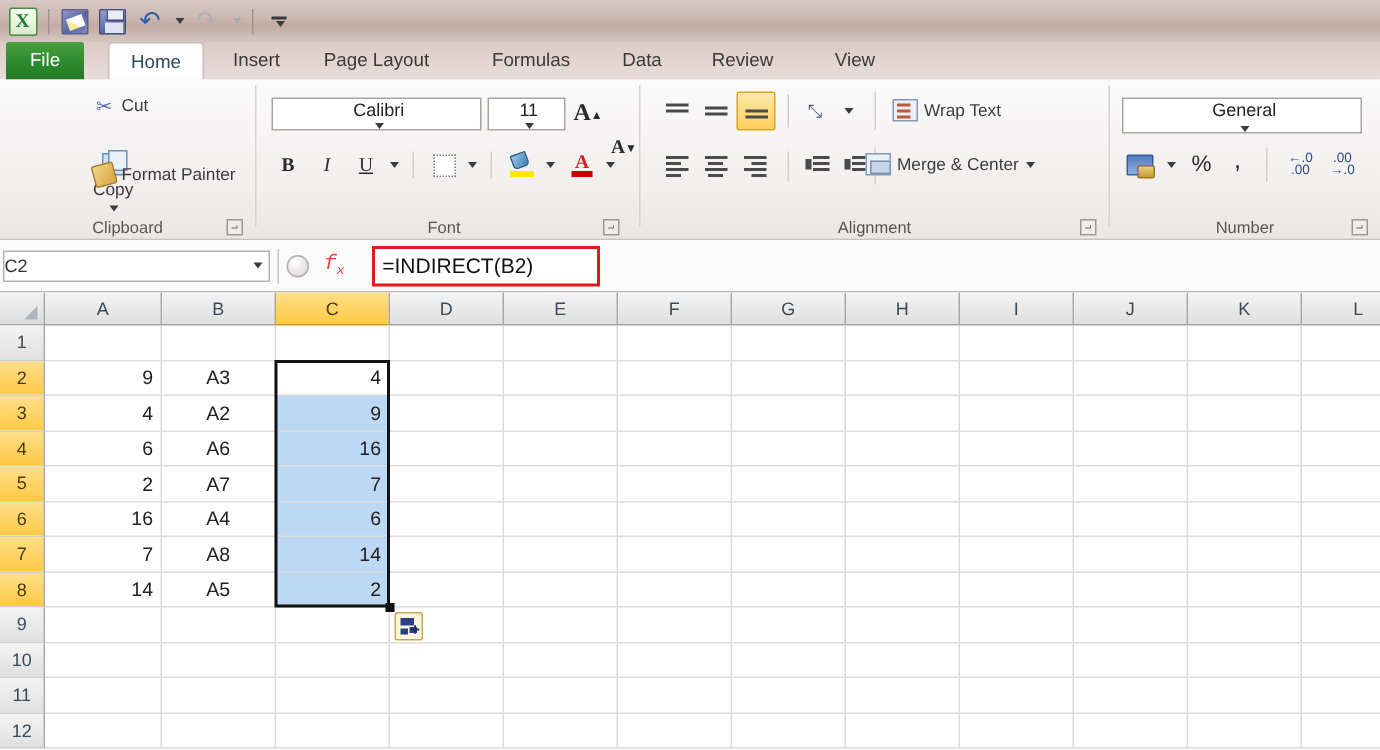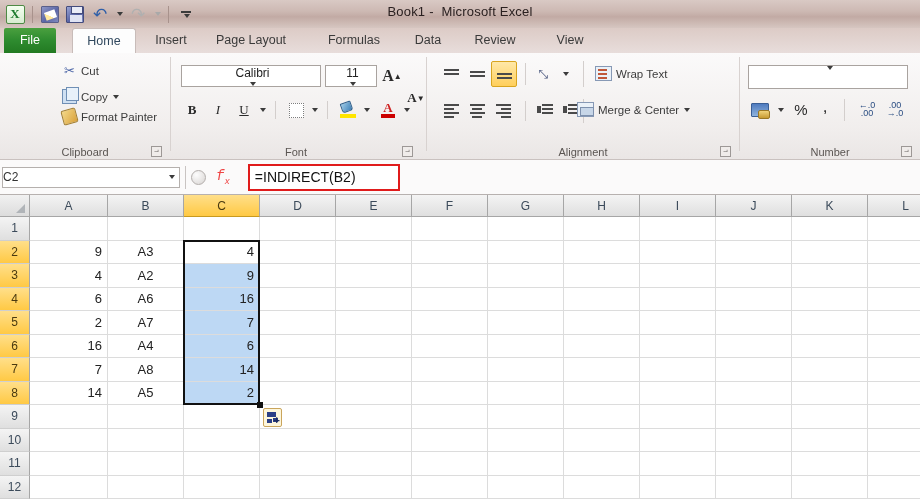--- a/index.html
+++ b/index.html
@@ -353,45 +353,41 @@
           <div class="caret dim"></div>
         </div>
       <div class="qat-sep"></div>
       <div class="qat-btn">
         <div class="cust-dd">
             <div class="bar"></div>
             <div class="caret"></div>
           </div>
       </div>
     </div>
-    <div class="window-title">
-      <span class="tleft">Book1</span><span>-</span>&nbsp;
-      <span>Microsoft Excel</span>
-    </div>
   </div>
 
   <div class="tabstrip" id="tabstrip">
       <div class="tab file" style="left: 4px; width: 52px;">File</div>
       <div class="tab active" style="left: 72px; width: 64px;">Home</div>
       <div class="tab" style="left: 142px; width: 58px;">Insert</div>
       <div class="tab" style="left: 206px; width: 90px;">Page Layout</div>
       <div class="tab" style="left: 316px; width: 76px;">Formulas</div>
       <div class="tab" style="left: 404px; width: 48px;">Data</div>
       <div class="tab" style="left: 464px; width: 62px;">Review</div>
       <div class="tab" style="left: 544px; width: 52px;">View</div>
     </div>
 
   <div class="ribbon">
 
     <div class="group" style="left:0; width:170px;">
       <div class="mini-btn" style="left:62px; top:10px;">
         <span class="ico-scissors">✂</span>
         <span>Cut</span>
       </div>
-      <div class="mini-btn" style="left:62px; top:36px;">
+      <div class="mini-btn" style="left:62px; top:49px;flex-direction:column;">
         <span class="ico-copy"></span>
         <span>Copy</span>
         <span class="caret"></span>
       </div>
       <div class="mini-btn" style="left:62px; top:56px;">
         <span class="ico-brush"></span>
         <span>Format Painter</span>
       </div>
       <div class="group-label">Clipboard</div>
       <div class="dlg-launcher" style="right:8px;"></div>
@@ -543,20 +539,21 @@
         <span>Merge &amp; Center</span>
         <span class="caret"></span>
       </div>
       <div class="group-label">Alignment</div>
       <div class="dlg-launcher" style="right:8px;"></div>
     </div>
     <div class="group-sep" style="left:739px;"></div>
 
     <div class="group" style="left:740px; width:180px;">
       <div class="combo" style="left:8px; top:12px; width:160px; height:24px;">
+        <span class="cval">General</span>
         <span class="cdrop">
             <span class="caret"></span>
           </span>
       </div>
       <div class="fmt-btn" style="left:8px; top:46px; width:24px; height:22px;">
         <span class="money-ico"></span>
       </div>
       <div class="fmt-btn" style="left:34px; top:46px; width:12px; height:22px;">
           <span class="caret"></span>
         </div>

